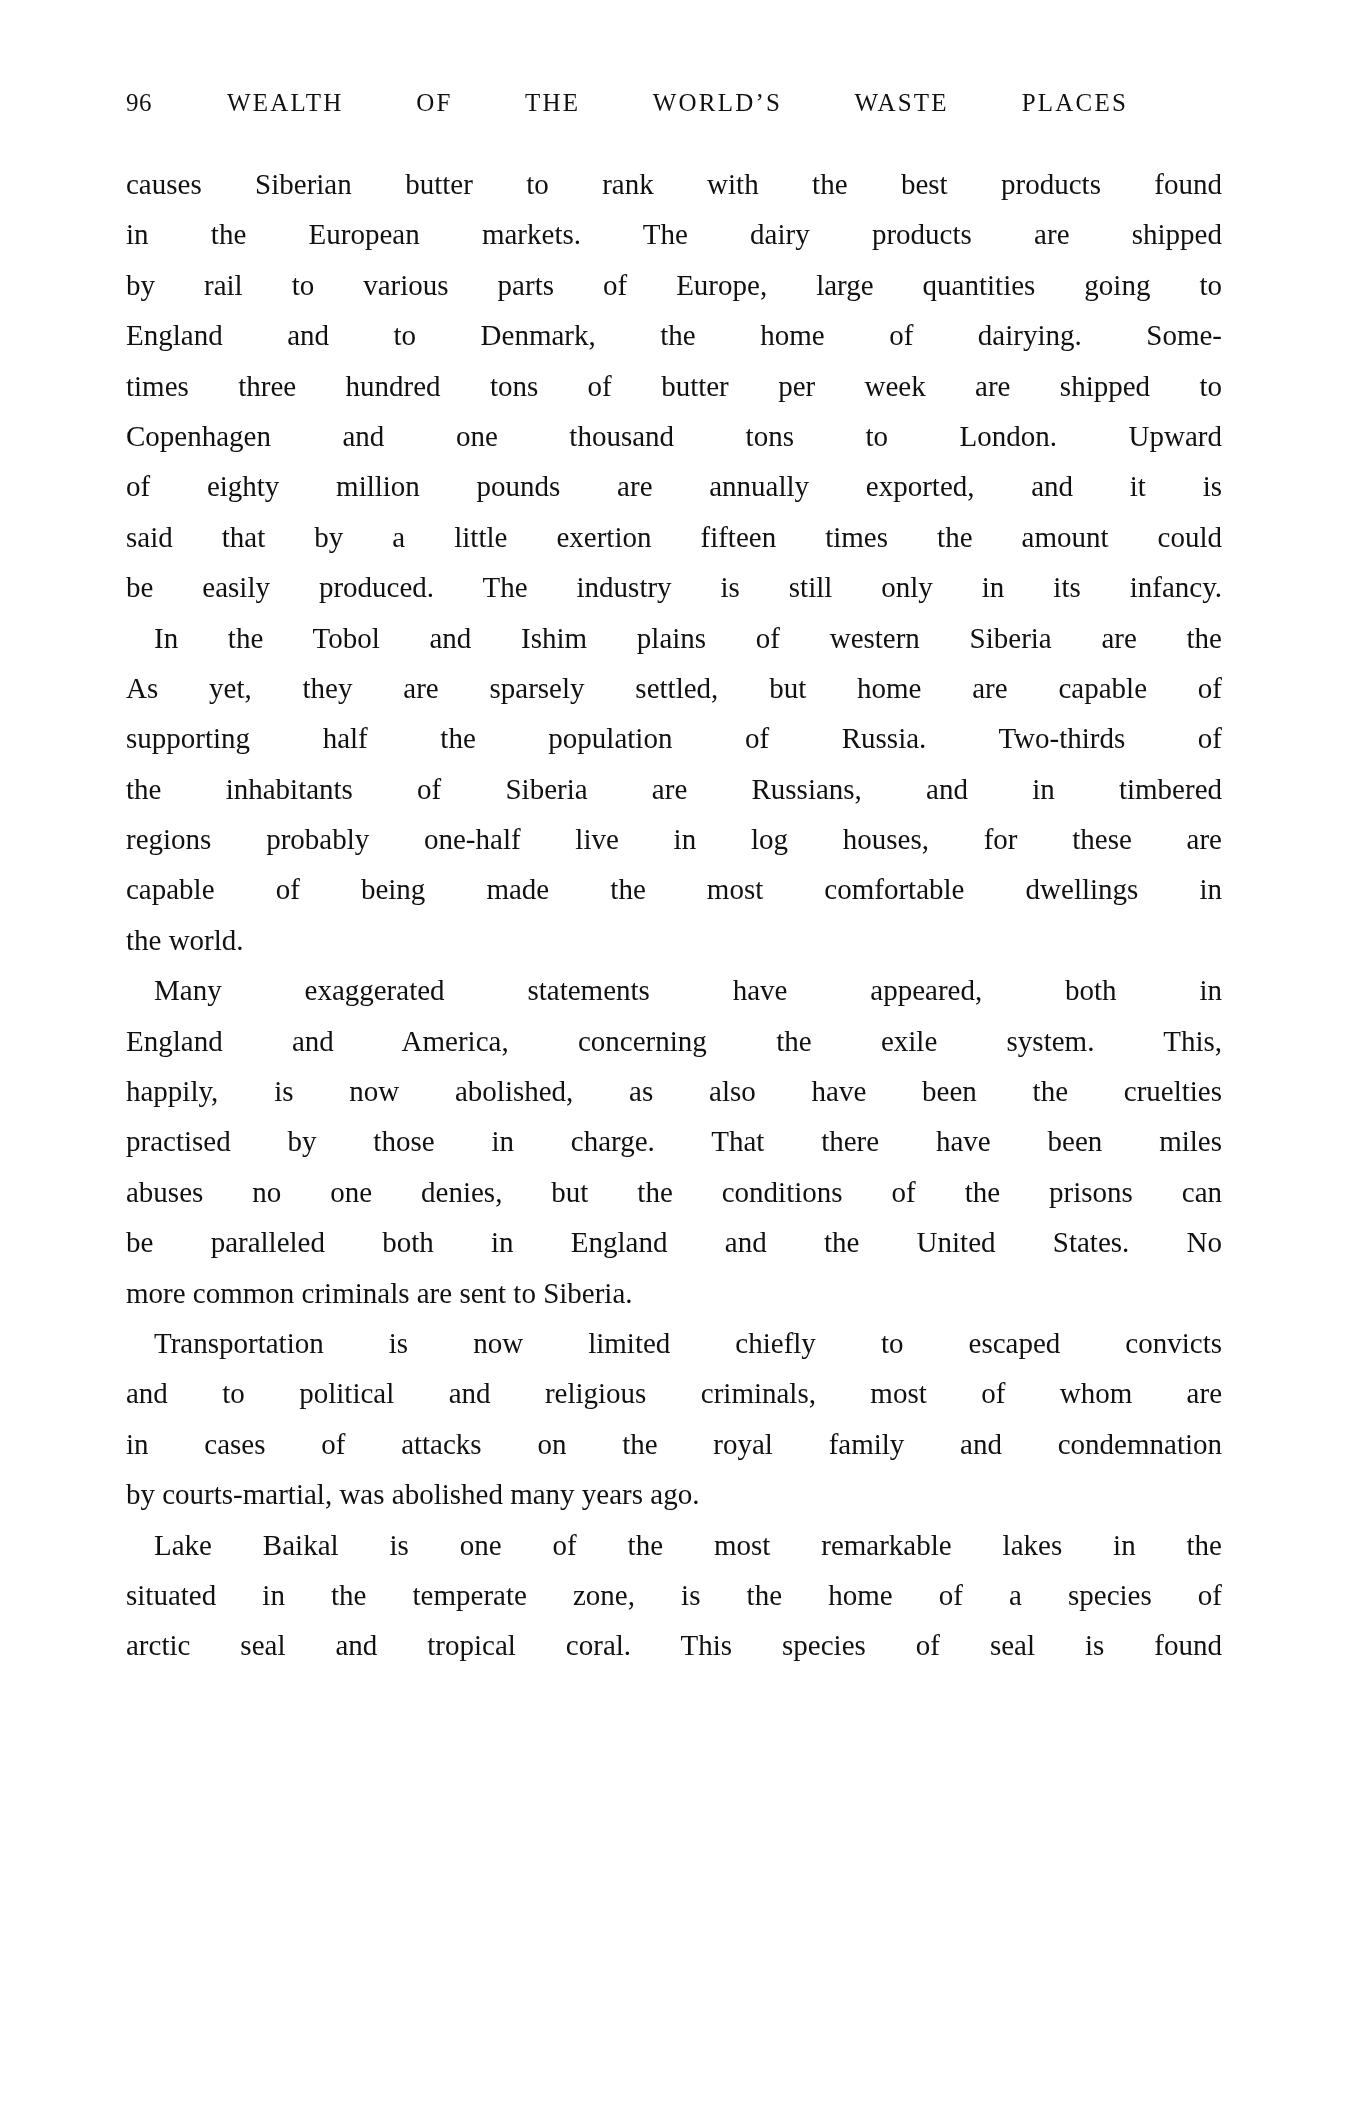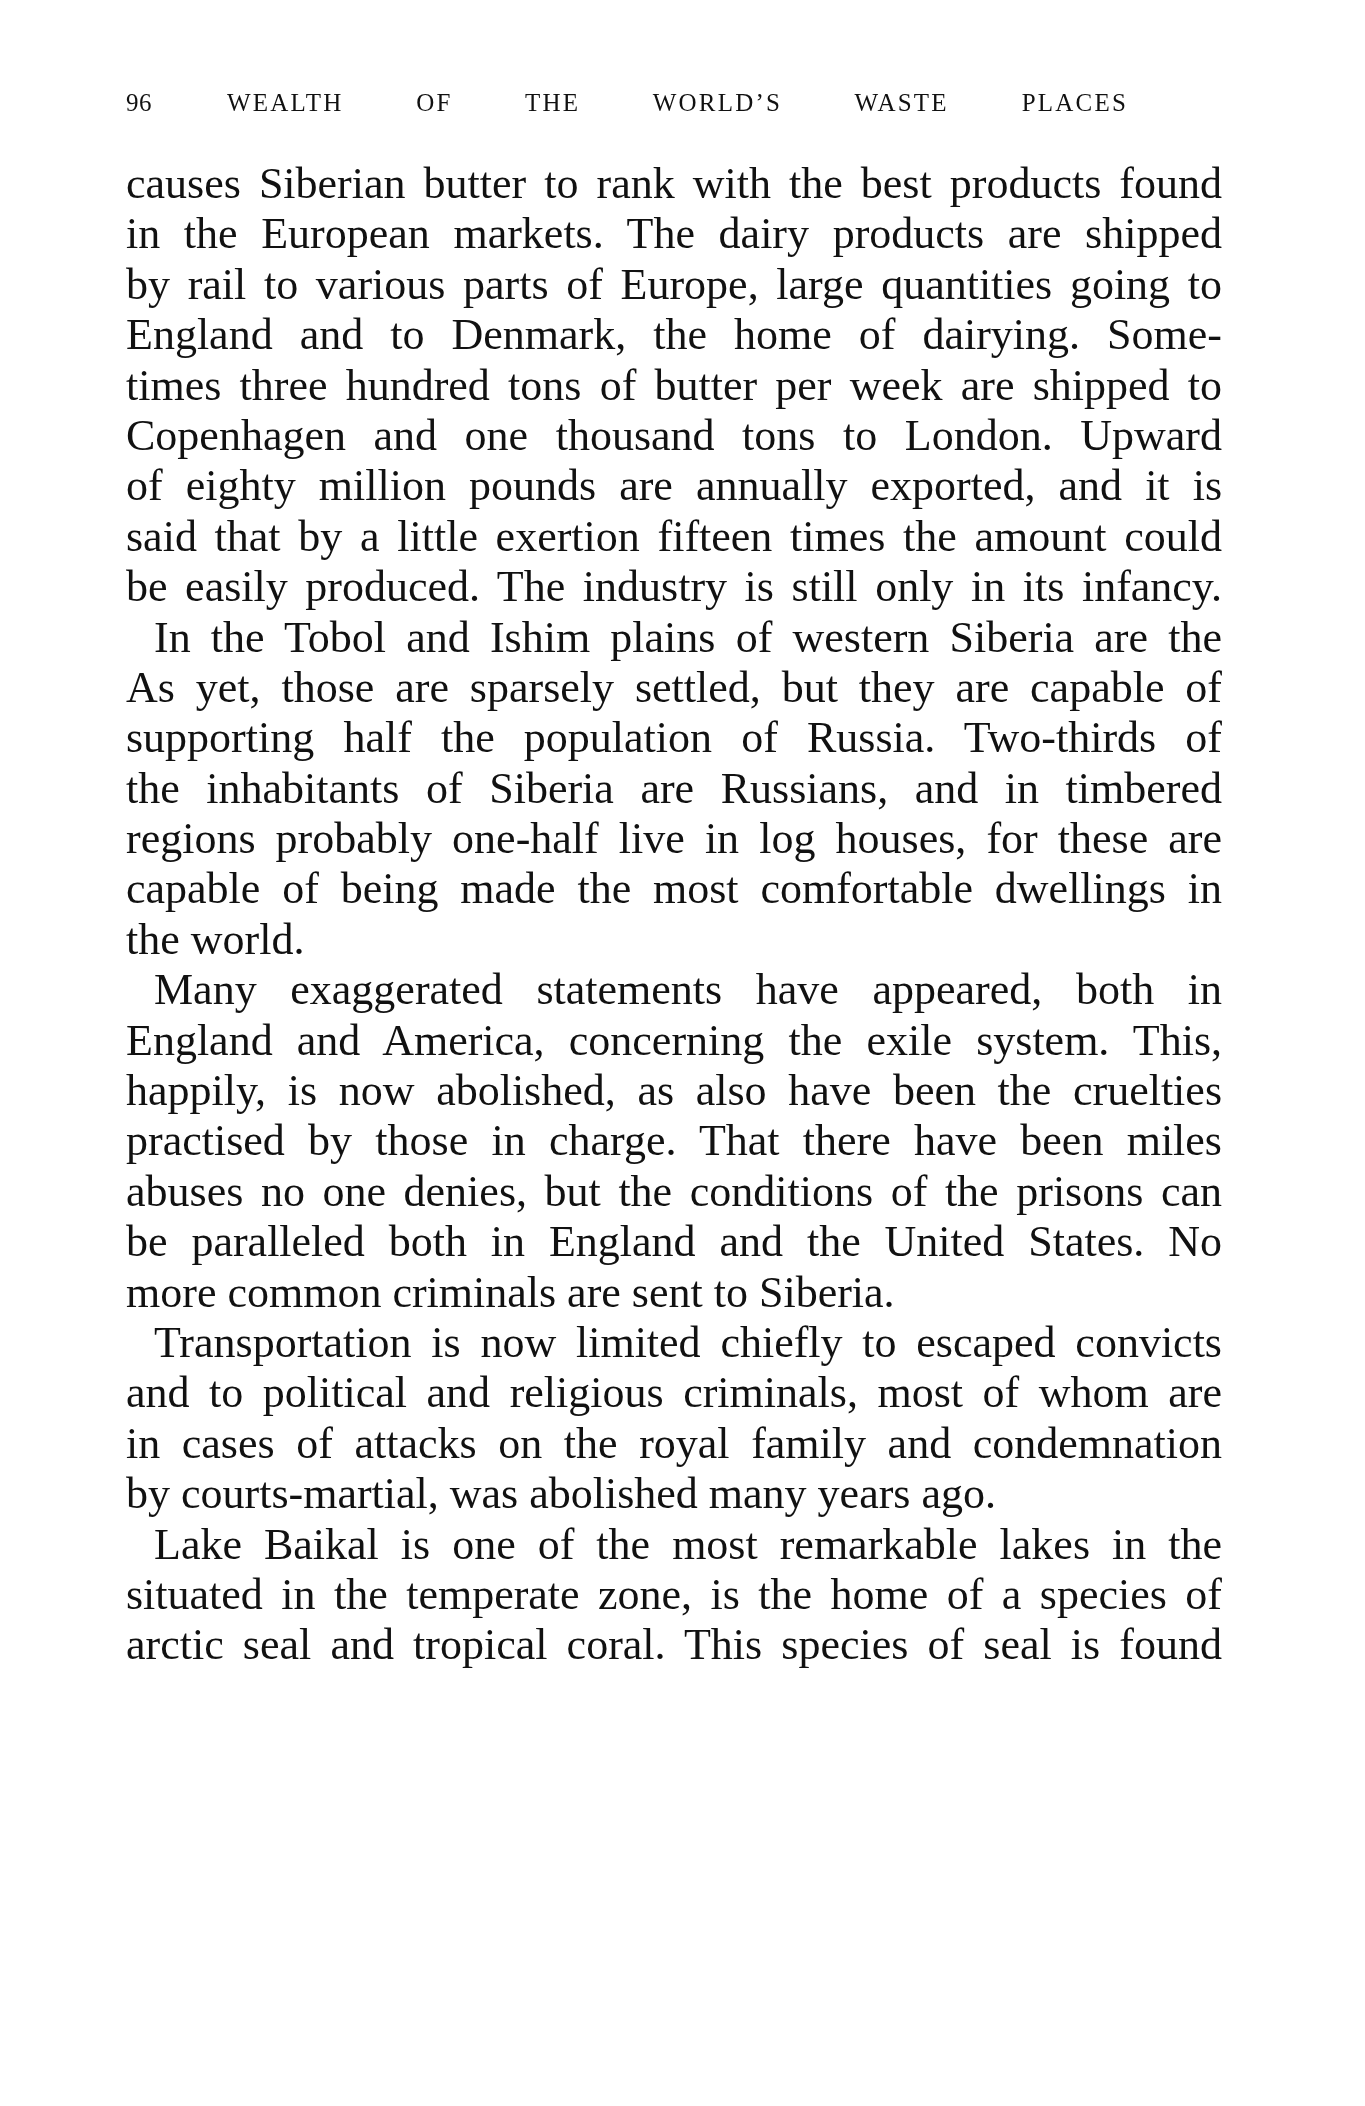--- a/index.html
+++ b/index.html
@@ -42,21 +42,21 @@
     letter-spacing: 2.2px;
     word-spacing: 9px;
     text-align: justify;
     text-align-last: justify;
   }
   .body-text {
     position: absolute;
     left: 126px;
     top: 159px;
     width: 1096px;
-    font-size: 44px;
+    font-size: 29px;
     line-height: 50.4px;
   }
   .line {
     display: block;
     height: 50.4px;
     white-space: nowrap;
     text-align: justify;
     text-align-last: justify;
     overflow: visible;
   }
@@ -89,21 +89,21 @@
       <span class="line">England and to Denmark, the home of dairying.  Some-</span>
       <span class="line">times three hundred tons of butter per week are shipped to</span>
       <span class="line">Copenhagen and one thousand tons to London.  Upward</span>
       <span class="line">of eighty million pounds are annually exported, and it is</span>
       <span class="line">said that by a little exertion fifteen times the amount could</span>
       <span class="line">be easily produced.  The industry is still only in its infancy.</span>
     </div>
 
     <div class="paragraph">
       <span class="line indent">In the Tobol and Ishim plains of western Siberia are the</span>
-      <span class="line">As yet, those are sparsely settled, but they are capable of</span>
+      <span class="line">As yet, they are sparsely settled, but home are capable of</span>
       <span class="line">supporting half the population of Russia.  Two-thirds of</span>
       <span class="line">the inhabitants of Siberia are Russians, and in timbered</span>
       <span class="line">regions probably one-half live in log houses, for these are</span>
       <span class="line">capable of being made the most comfortable dwellings in</span>
       <span class="line last">the world.</span>
     </div>
 
     <div class="paragraph">
       <span class="line indent">Many exaggerated statements have appeared, both in</span>
       <span class="line">England and America, concerning the exile system.  This,</span>

